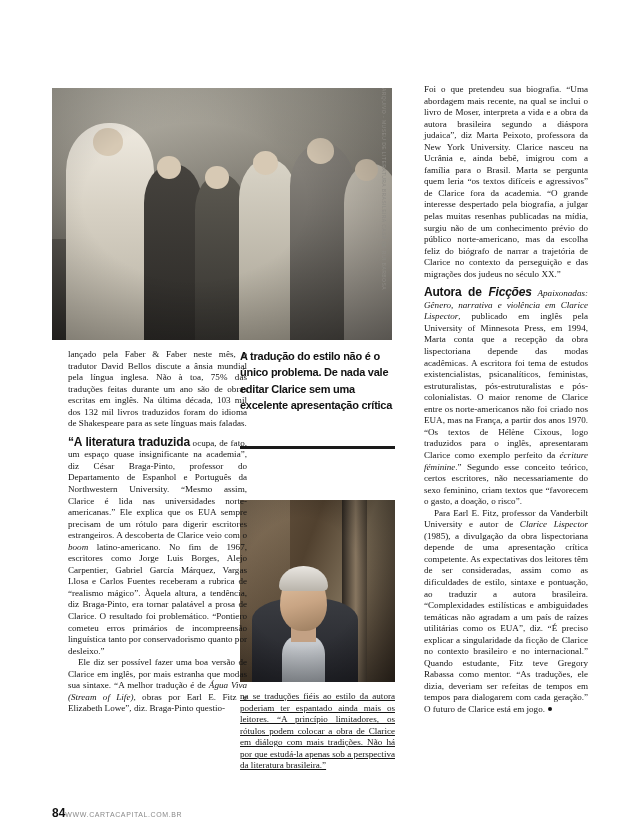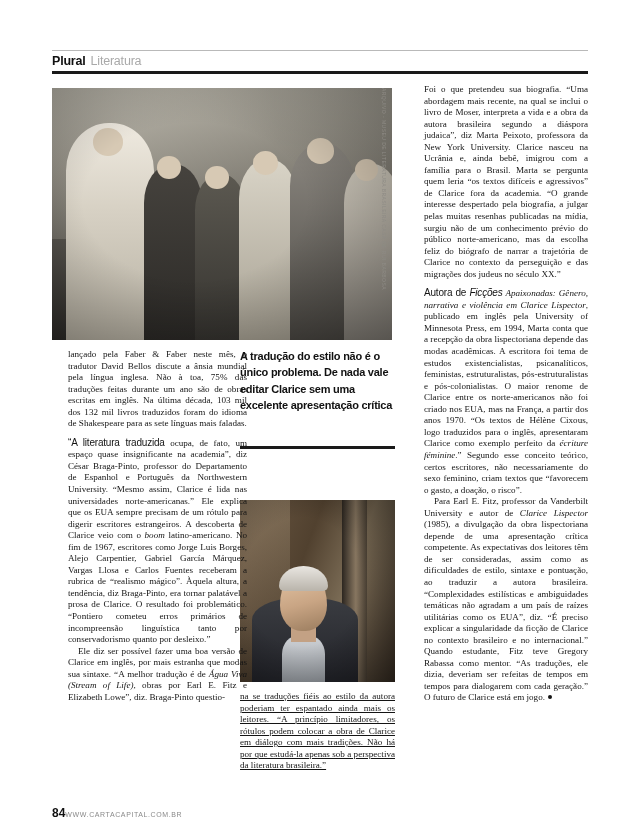--- a/index.html
+++ b/index.html
@@ -240,22 +240,22 @@
     text-justify: inter-word;
   }
   .col p { margin: 0; }
   .col p + p { text-indent: 10px; }
   .col-left   { left: 68px;  top: 349px; width: 179px; }
   .col-mid    { left: 240px; top: 691px; width: 155px; text-decoration: underline; }
   .col-right  { left: 424px; top: 84px;  width: 164px; }
 
   .lead-bold {
     font-family: "Liberation Sans", sans-serif;
-    font-weight: normal;
-    font-size: 10px;
+    font-weight: bold;
+    font-size: 12px;
     letter-spacing: -0.2px;
   }
   .it { font-style: italic; }
   .spacer-para { height: 7px; }
   .enddot {
     display: inline-block;
     width: 4px; height: 4px;
     border-radius: 50%;
     background: #141414;
     margin-left: 3px;
@@ -282,28 +282,20 @@
     font-size: 7px;
     letter-spacing: 0.6px;
     color: #8a8a8a;
   }
 </style>
 </head>
 <body>
 
 <div class="page">
 
-  <div class="header">
-    <div class="header-rule-top"></div>
-    <div class="header-titles">
-      <span class="header-section">Plural</span>
-      <span class="header-subsection">Literatura</span>
-    </div>
-    <div class="header-rule-bottom"></div>
-  </div>
 
   <div class="photo-main">
     <div class="ph-sky"></div>
     <div class="ph-backwall"></div>
     <div class="ph-floor"></div>
     <div class="fig fig-a"></div>
     <div class="fig fig-b"></div>
     <div class="fig fig-c"></div>
     <div class="fig fig-d"></div>
     <div class="fig fig-e"></div>

